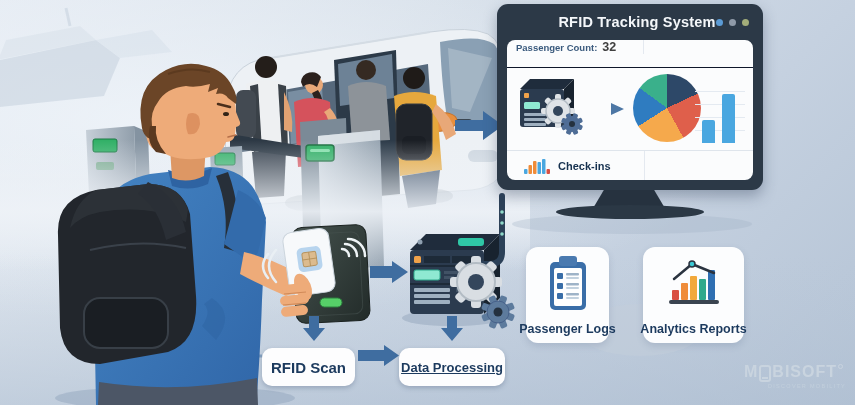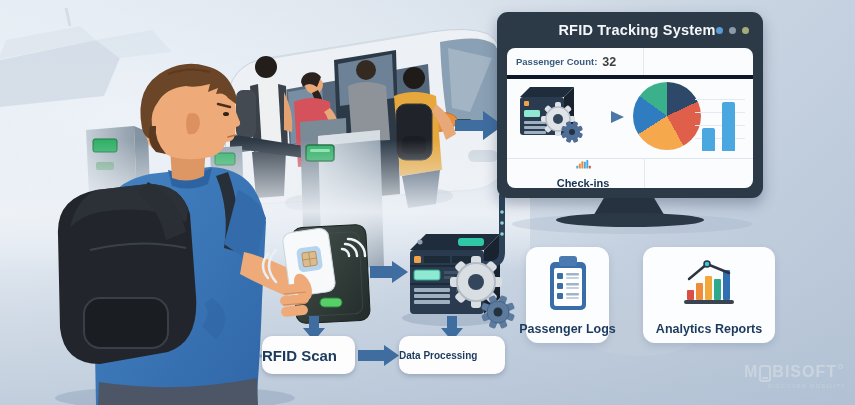--- a/index.html
+++ b/index.html
@@ -6,74 +6,74 @@
   .stage{
     position:relative;width:855px;height:405px;overflow:hidden;
     font-family:"Liberation Sans",sans-serif;
     background:
       radial-gradient(130% 90% at 18% 30%, rgba(240,245,250,.85) 0%, rgba(240,245,250,0) 55%),
       linear-gradient(135deg,#e4eaf2 0%,#d6dfe9 35%,#c5d1e0 68%,#b4c3d5 100%);
   }
   .stage svg.scene{position:absolute;left:0;top:0;}
 
   
-  .monitor{position:absolute;left:497px;top:12px;width:266px;height:186px;z-index:5;}
+  .monitor{position:absolute;left:497px;top:4px;width:266px;height:186px;z-index:5;}
   .monitor-frame{position:absolute;inset:0;background:#2c3947;border-radius:11px;
     box-shadow:0 6px 14px rgba(40,55,80,.35);}
   .monitor-header{position:absolute;left:0;top:0;width:100%;height:36px;display:flex;
     align-items:center;justify-content:center;}
   .monitor-title{color:#f4f7fa;font-size:14.5px;font-weight:bold;letter-spacing:.2px;padding-left:14px;}
   .monitor-dots{position:absolute;right:14px;top:15px;display:flex;gap:6px;}
   .dot{width:7px;height:7px;border-radius:50%;}
   .dot.d1{background:#5b9bd5;}  .dot.d2{background:#8f9aa8;}  .dot.d3{background:#a3ad7a;}
   .monitor-screen{position:absolute;left:10px;top:36px;width:246px;height:140px;
     background:#fbfcfd;border-radius:8px;overflow:hidden;}
   .stats-row{position:absolute;left:0;top:0;width:100%;height:27px;display:flex;
-    border-bottom:4px solid #0f172a;}
+    border-bottom:1px solid #0f172a;flex-direction:column;}
   .stat{display:flex;align-items:center;gap:5px;padding-left:9px;}
   .stat.s1{width:127px;border-right:1px solid #e4e9f0;}
   .stat.s2{flex:1;}
   .stat-label{font-size:9.5px;color:#3a5a7d;font-weight:bold;}
   .stat-value{font-size:12.5px;color:#404040;font-weight:bold;}
   .viz-row{position:absolute;left:0;top:27px;width:100%;height:83px;}
   .viz-server{position:absolute;left:7px;top:8px;}
   .viz-arrow{position:absolute;left:90px;top:31px;}
   .pie{position:absolute;left:126px;top:7px;width:68px;height:68px;border-radius:50%;}
   .bars{position:absolute;left:188px;top:12px;width:50px;height:64px;
     background:repeating-linear-gradient(to top,transparent 0 12px,#e4eaf1 12px 13px);}
   .mini-bar{position:absolute;bottom:0;width:13px;border-radius:2px 2px 0 0;}
   .mini-bar.b1{left:7px;} .mini-bar.b2{left:27px;}
   .legend-row{position:absolute;left:0;top:110px;width:100%;height:30px;display:flex;
     border-top:1px solid #dfe5ec;}
-  .legend-item{display:flex;align-items:center;gap:8px;padding-left:15px;flex-direction:column;}
+  .legend-item{display:flex;align-items:center;gap:8px;padding-left:15px;}
   .legend-item.l1{width:122px;border-right:1px solid #e4e9f0;}
   .legend-item.l2{flex:1;}
   .legend-label{font-size:11px;font-weight:bold;color:#16314f;}
   .monitor-stand{position:absolute;left:95px;top:186px;width:74px;height:20px;background:#26323f;
     clip-path:polygon(16% 0,84% 0,100% 100%,0 100%);}
   .monitor-base{position:absolute;left:59px;top:201px;width:148px;height:14px;background:#2b3845;
     border-radius:50%;}
 
   
   .flow-box{position:absolute;background:#fdfdfe;border-radius:10px;display:flex;align-items:center;
-    justify-content:flex-start;box-shadow:0 2px 5px rgba(50,70,100,.28);z-index:4;}
+    justify-content:center;box-shadow:0 2px 5px rgba(50,70,100,.28);z-index:4;margin-top:12px;}
   .flow-box span{color:#1c3a5e;font-weight:bold;}
   .flow-box.rfid{left:262px;top:336px;width:93px;height:38px;}
   .flow-box.rfid span{font-size:15px;}
   .flow-box.data{left:399px;top:336px;width:106px;height:38px;}
-  .flow-box.data span{font-size:10px;}
+  .flow-box.data span{font-size:13px;text-decoration:underline;}
 
   
   .card{position:absolute;top:247px;height:96px;background:#fcfdfe;border-radius:12px;z-index:4;
     box-shadow:0 3px 7px rgba(70,90,120,.18);display:flex;flex-direction:column;align-items:center;
     justify-content:flex-end;padding-bottom:7px;box-sizing:border-box;}
   .card .card-icon{position:absolute;top:7px;left:50%;transform:translateX(-50%);}
   .card-label{font-size:12.5px;font-weight:bold;color:#1c3a5e;white-space:nowrap;}
   .card.logs{left:526px;width:83px;}
-  .card.analytics{left:643px;width:132px;}
+  .card.analytics{left:643px;width:101px;}
 
   
   .logo{position:absolute;left:744px;top:363px;z-index:4;color:#c9d4df;}
   .logo-brand{display:flex;align-items:center;font-size:16px;font-weight:bold;letter-spacing:1px;}
   .logo-phone{display:inline-block;width:8px;height:13px;border:2px solid #c9d4df;border-radius:3px;
     margin:0 1px;position:relative;top:1px;}
   .logo-phone::after{content:"";position:absolute;left:1px;bottom:0.5px;width:6px;height:2px;background:#c9d4df;}
   .logo-reg{width:3px;height:3px;border:1px solid #c9d4df;border-radius:50%;align-self:flex-start;margin:1px 0 0 1px;}
   .logo-tagline{font-size:5.5px;letter-spacing:1.3px;color:#c2cfdc;margin-top:2px;padding-left:24px;white-space:nowrap;}
 </style>

